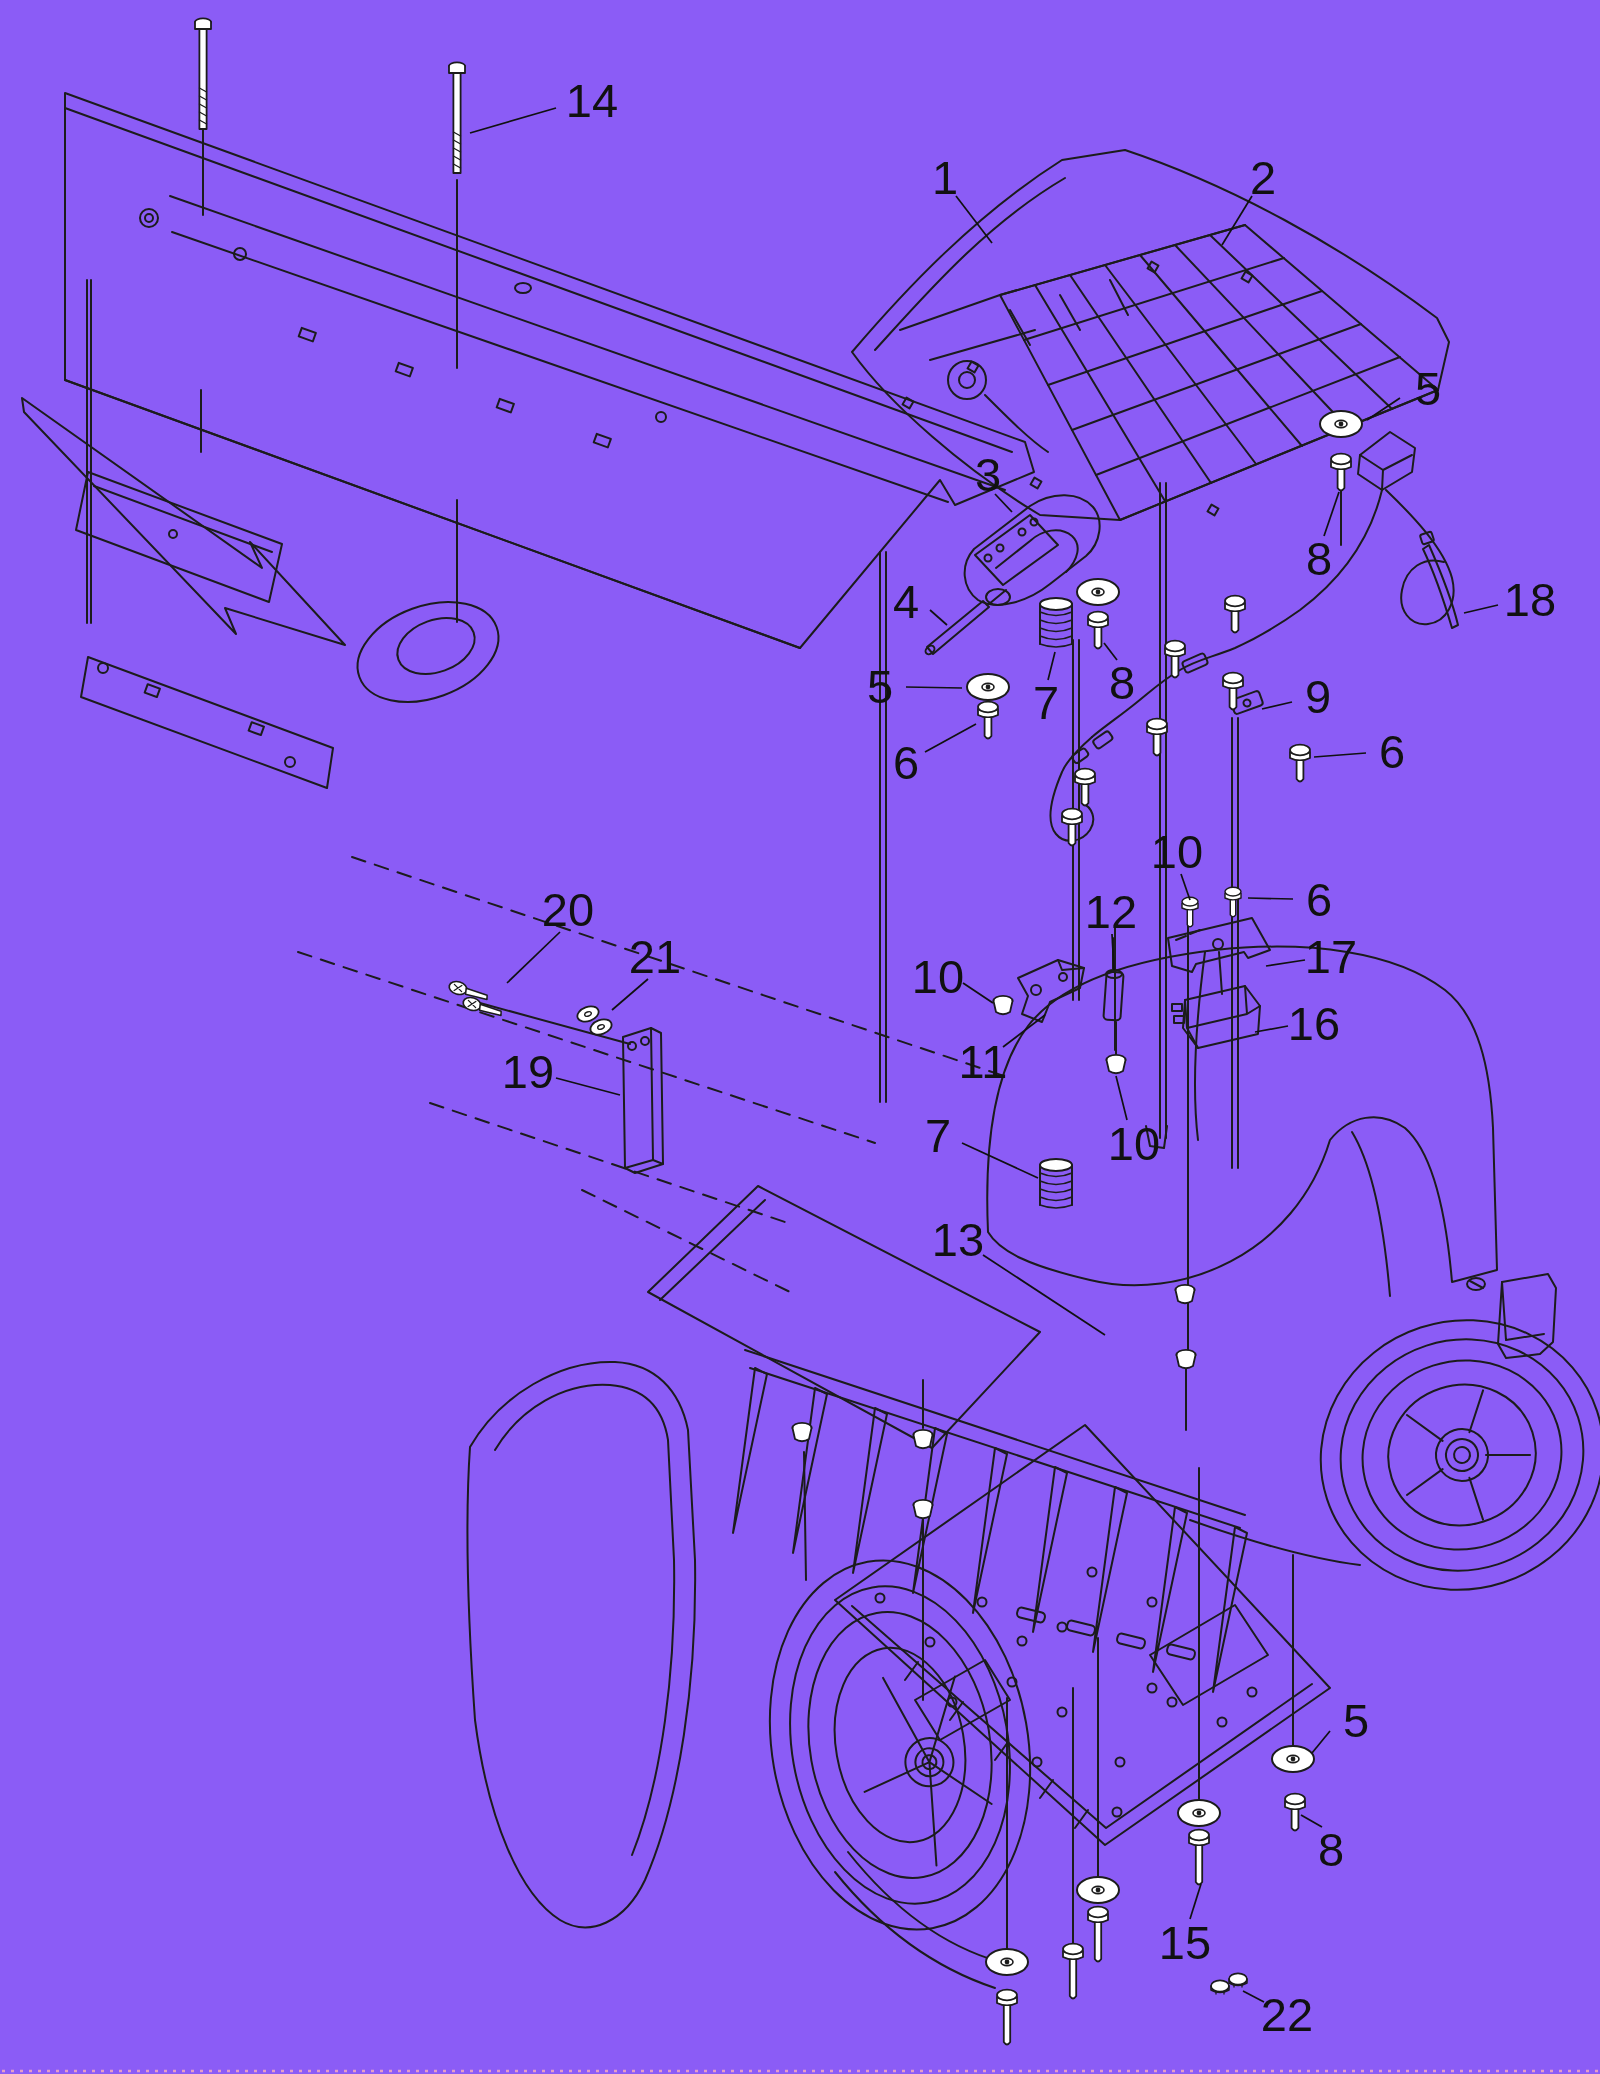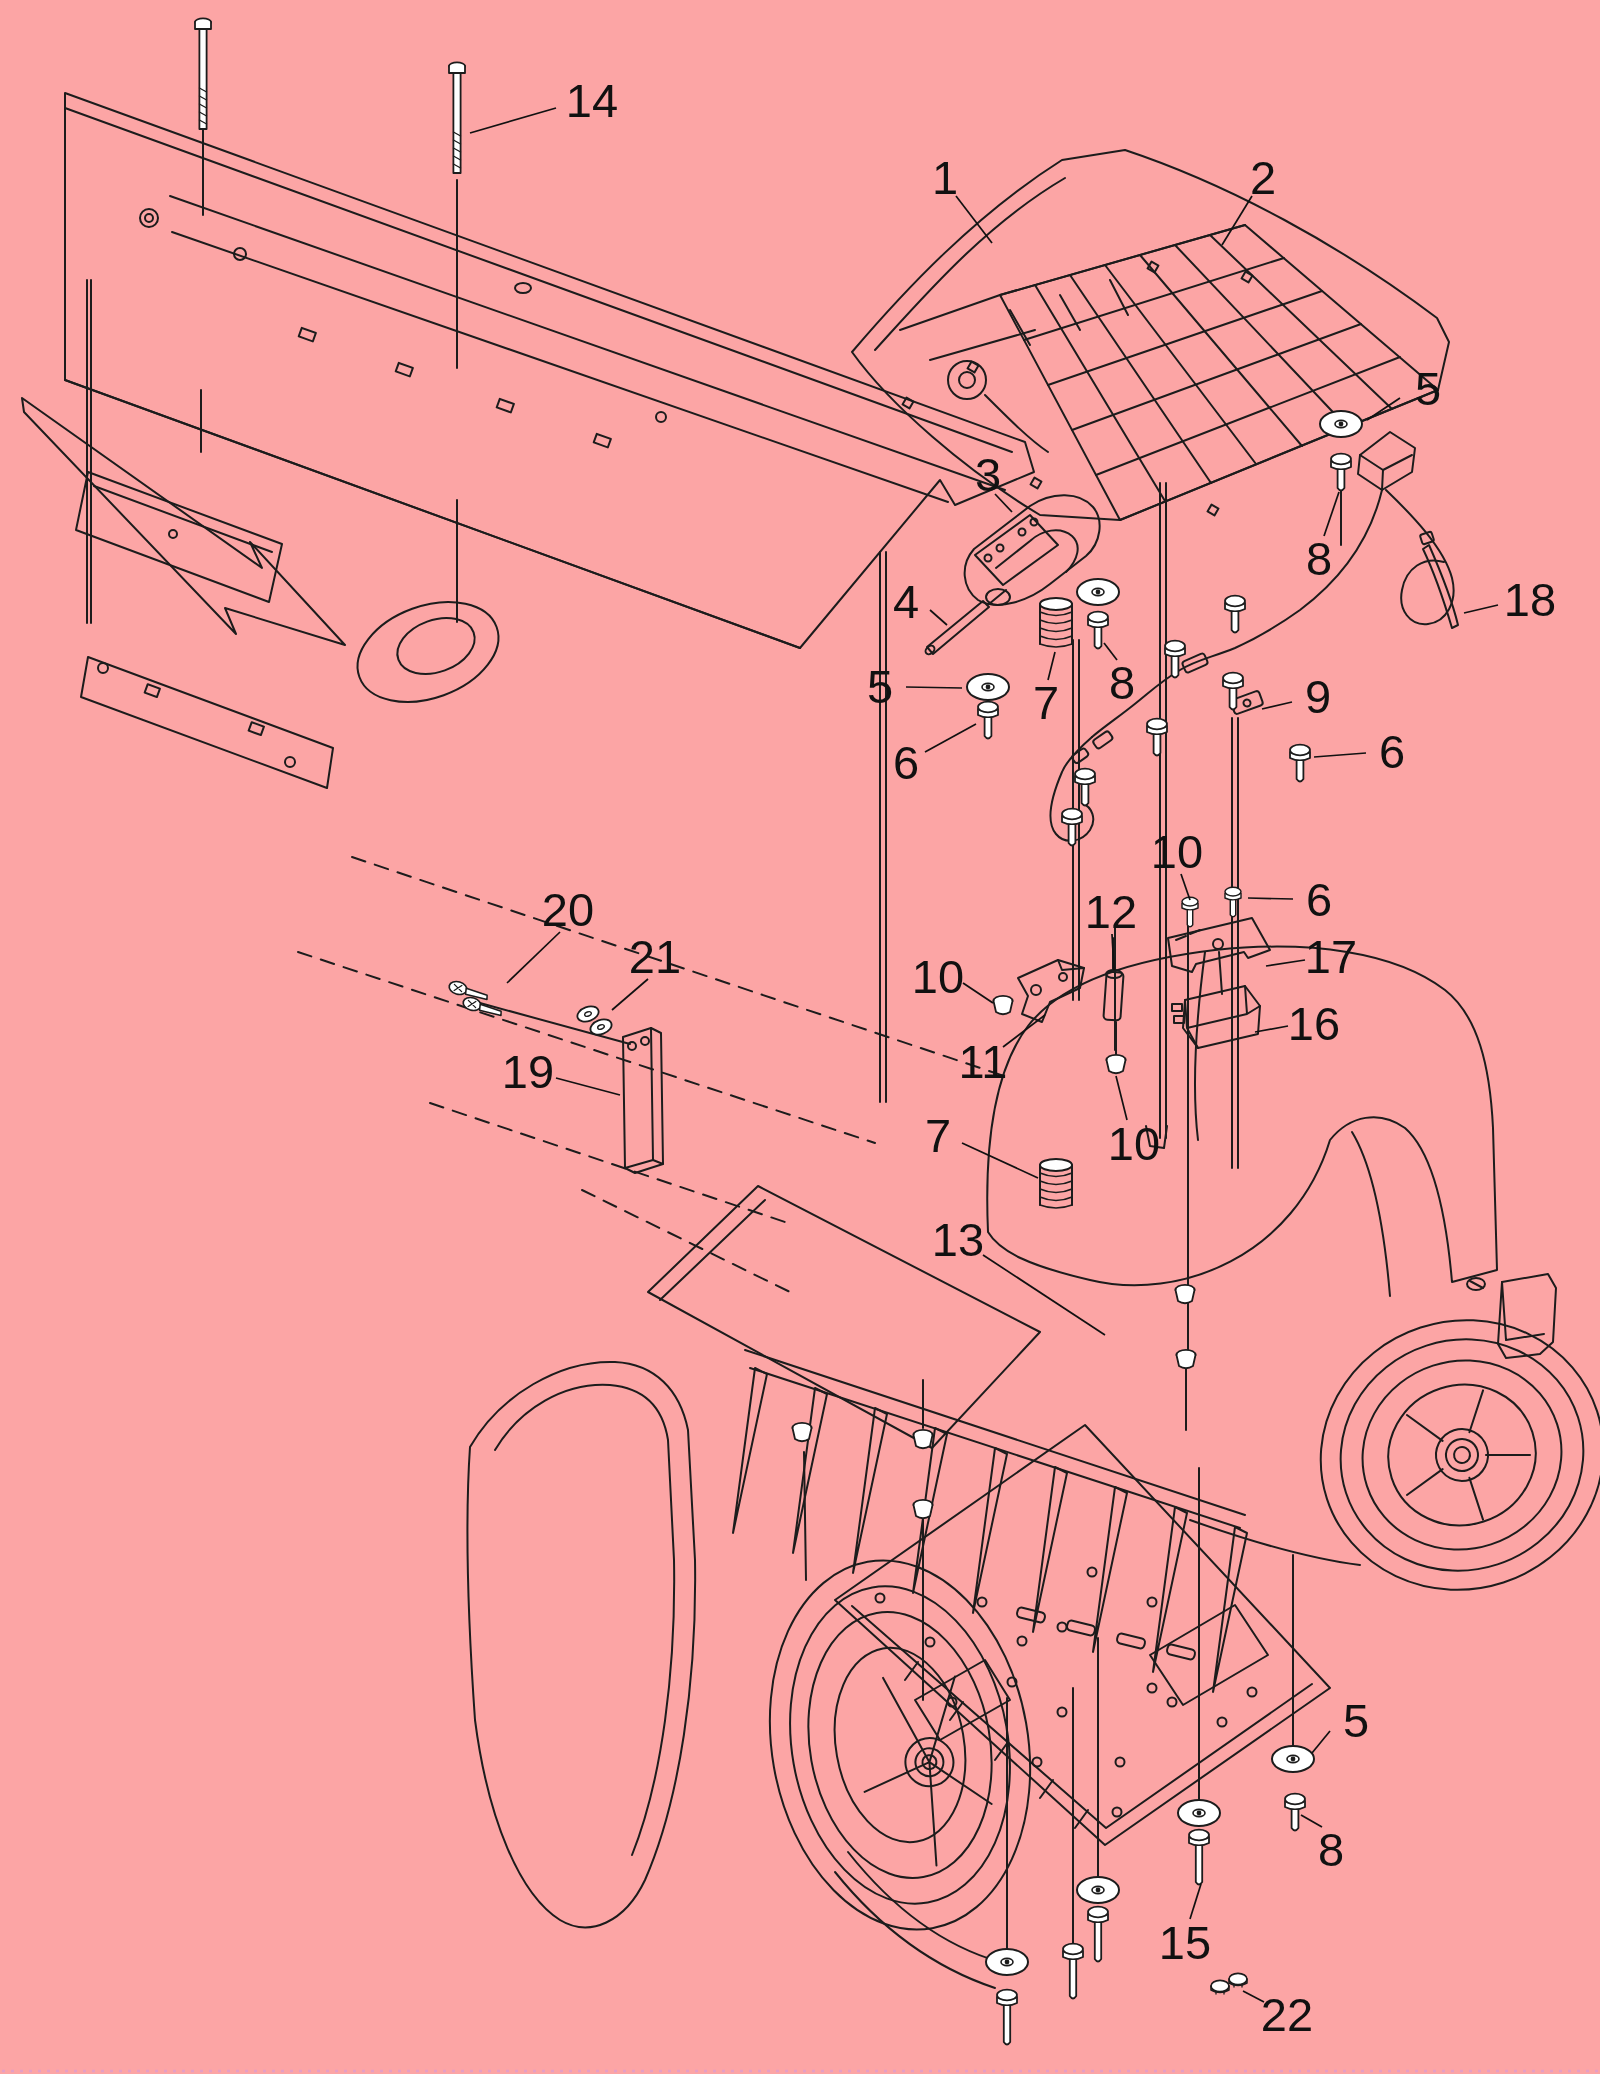--- a/index.html
+++ b/index.html
@@ -1,16 +1,16 @@
 <!DOCTYPE html>
 <html><head>
 <meta charset="utf-8">
 <style>
   html,body{margin:0;padding:0;background:#fff;}
-  .stage{width:1600px;height:2074px;position:relative;background:#fca5a5;overflow:hidden;}
+  .stage{width:1600px;height:2074px;position:relative;background:#8b5cf6;overflow:hidden;}
   svg{display:block;}
   
   .ln, .ln path, .ln line, .ln ellipse, .ln circle, .ln rect, .ln polygon, .ln polyline{
     fill:none;stroke:#1c1c1c;stroke-width:2;stroke-linejoin:round;stroke-linecap:round;
   }
   .fw{fill:#ffffff;}
   .fk{fill:#1c1c1c;stroke:none;}
   .thin{stroke-width:1.1;stroke:#2a2a2a;}
   .med{stroke-width:1.6;}
   .cable{stroke-width:2.6;}

